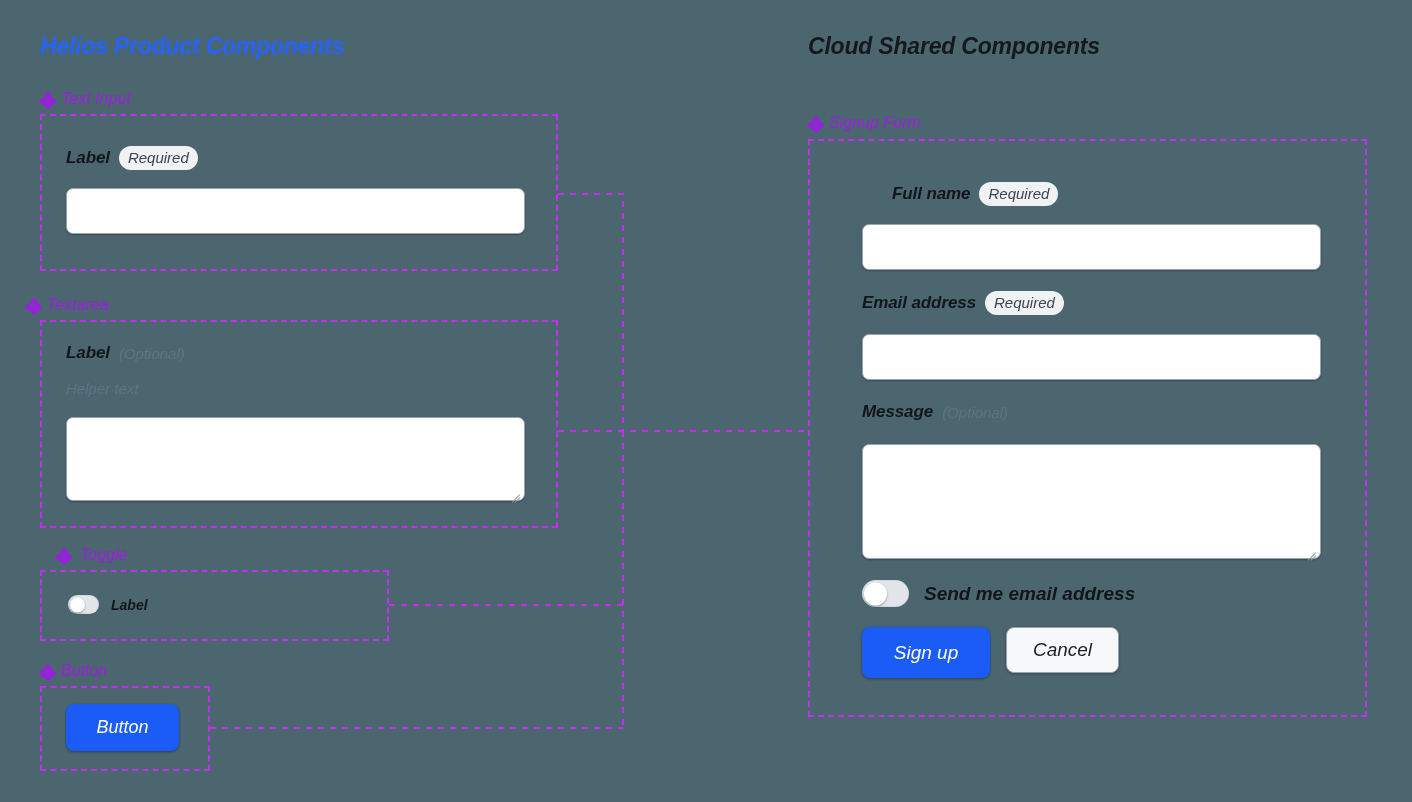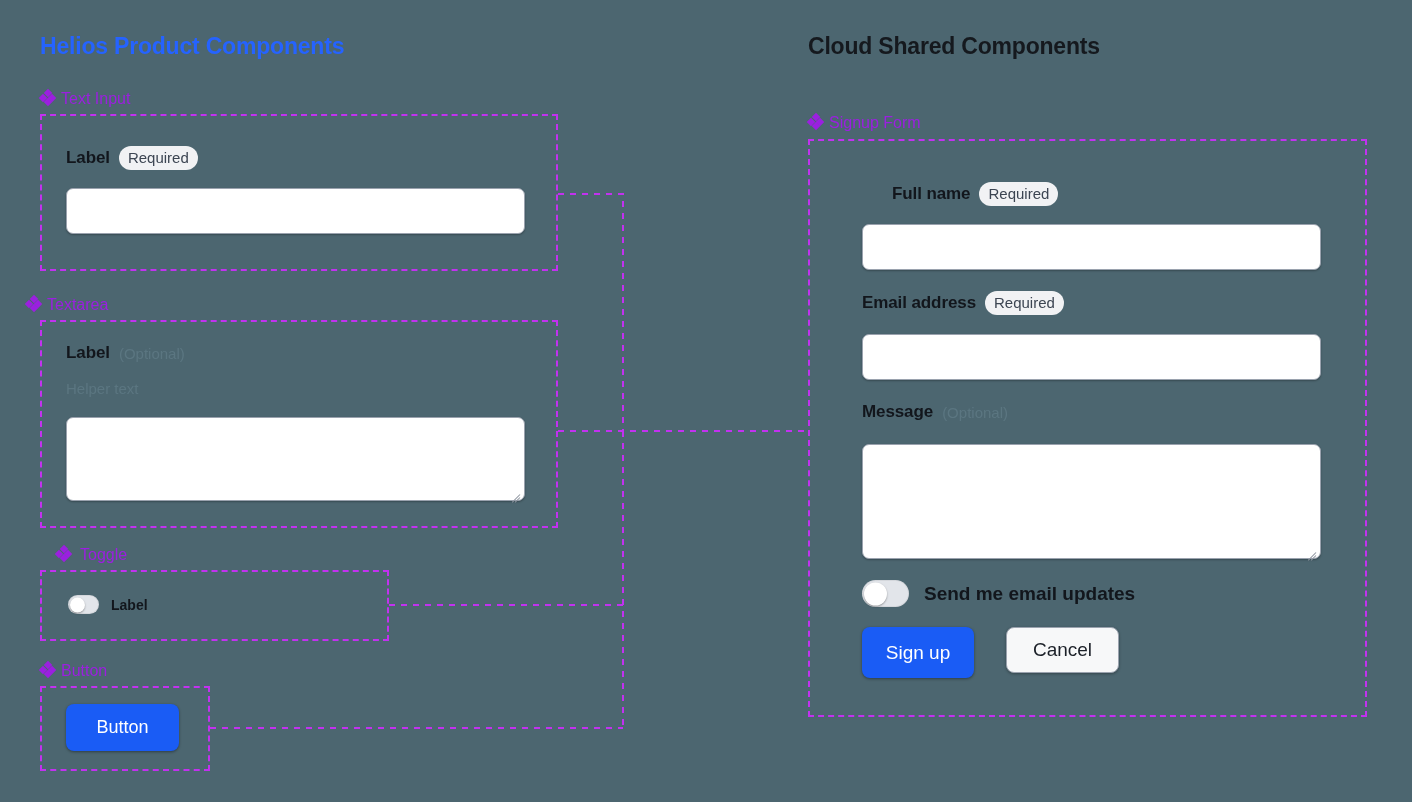--- a/index.html
+++ b/index.html
@@ -10,20 +10,21 @@
     width: 1412px;
     height: 802px;
     background: #4c6670;
     font-family: "Liberation Sans", sans-serif;
     overflow: hidden;
     position: relative;
   }
   .canvas {
     position: absolute;
     inset: 0;
+    font-style: italic;
   }
 
   
   .connectors {
     position: absolute;
     left: 0; top: 0;
     width: 1412px; height: 802px;
     pointer-events: none;
     z-index: 1;
   }
@@ -36,21 +37,21 @@
     letter-spacing: -0.2px;
     white-space: nowrap;
   }
   .panel-title.left  { left: 40px;  top: 33px; color: #2563ff; }
   .panel-title.right { left: 808px; top: 33px; color: #15191e; }
 
   
   .comp-label {
     position: absolute;
     display: flex;
-    align-items: flex-start;
+    align-items: flex-end;
     gap: 6px;
     color: #9b1fe0;
     font-size: 16px;
     font-weight: 500;
     white-space: nowrap;
   }
   .comp-label .diamond-icon {
     display: inline-block;
     width: 15px;
     height: 15px;
@@ -330,19 +331,19 @@
     <span class="resize-grip">
       <span class="g1"></span>
         <span class="g2"></span>
     </span>
   </div>
 
   <div class="toggle-row" style="left:862px; top:580px; gap:15px;">
     <span class="toggle" style="width:47px; height:27px;">
       <span class="knob" style="width:23px; height:23px;"></span>
     </span>
-    <span class="toggle-label" style="font-size:19px;">Send me email updates</span>
-  </div>
-
-  <div class="btn btn-primary" style="left:862px; top:627px; width:112px; height:51px; font-size:19px;">Sign up</div>
+    <span class="toggle-label" style="font-size:19px;">Send me email address</span>
+  </div>
+
+  <div class="btn btn-primary" style="left:862px; top:627px; width:128px; height:51px; font-size:19px;">Sign up</div>
   <div class="btn btn-secondary" style="left:1006px; top:627px; width:113px; height:46px; font-size:19px;">Cancel</div>
 
 </div>
 
 </body></html>

